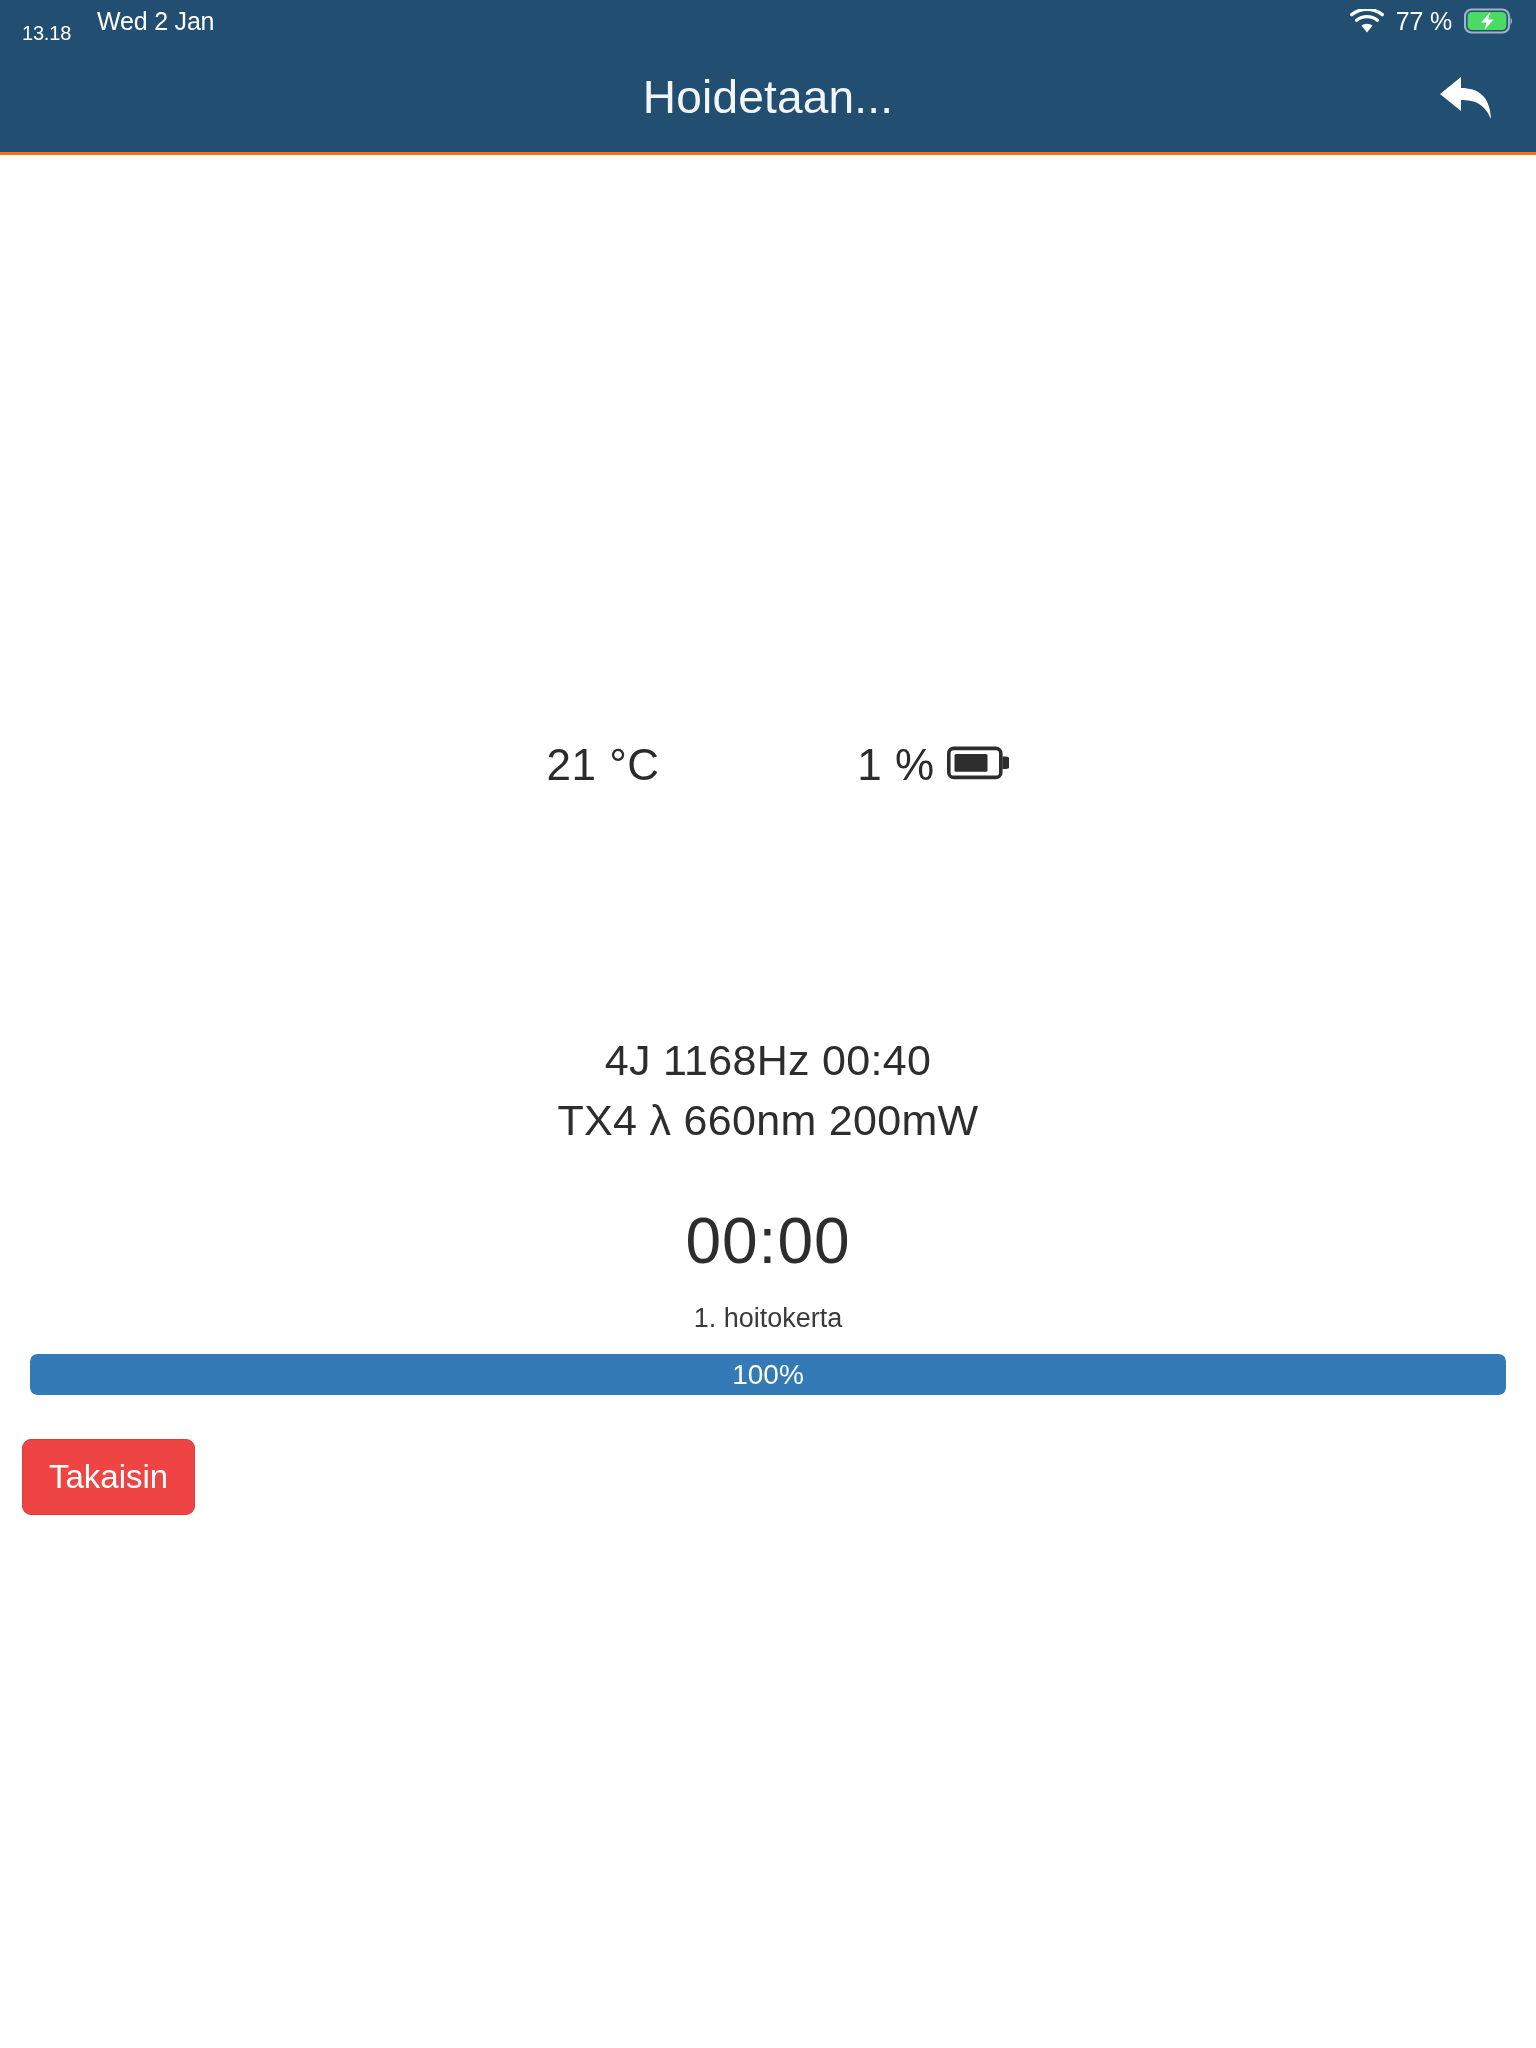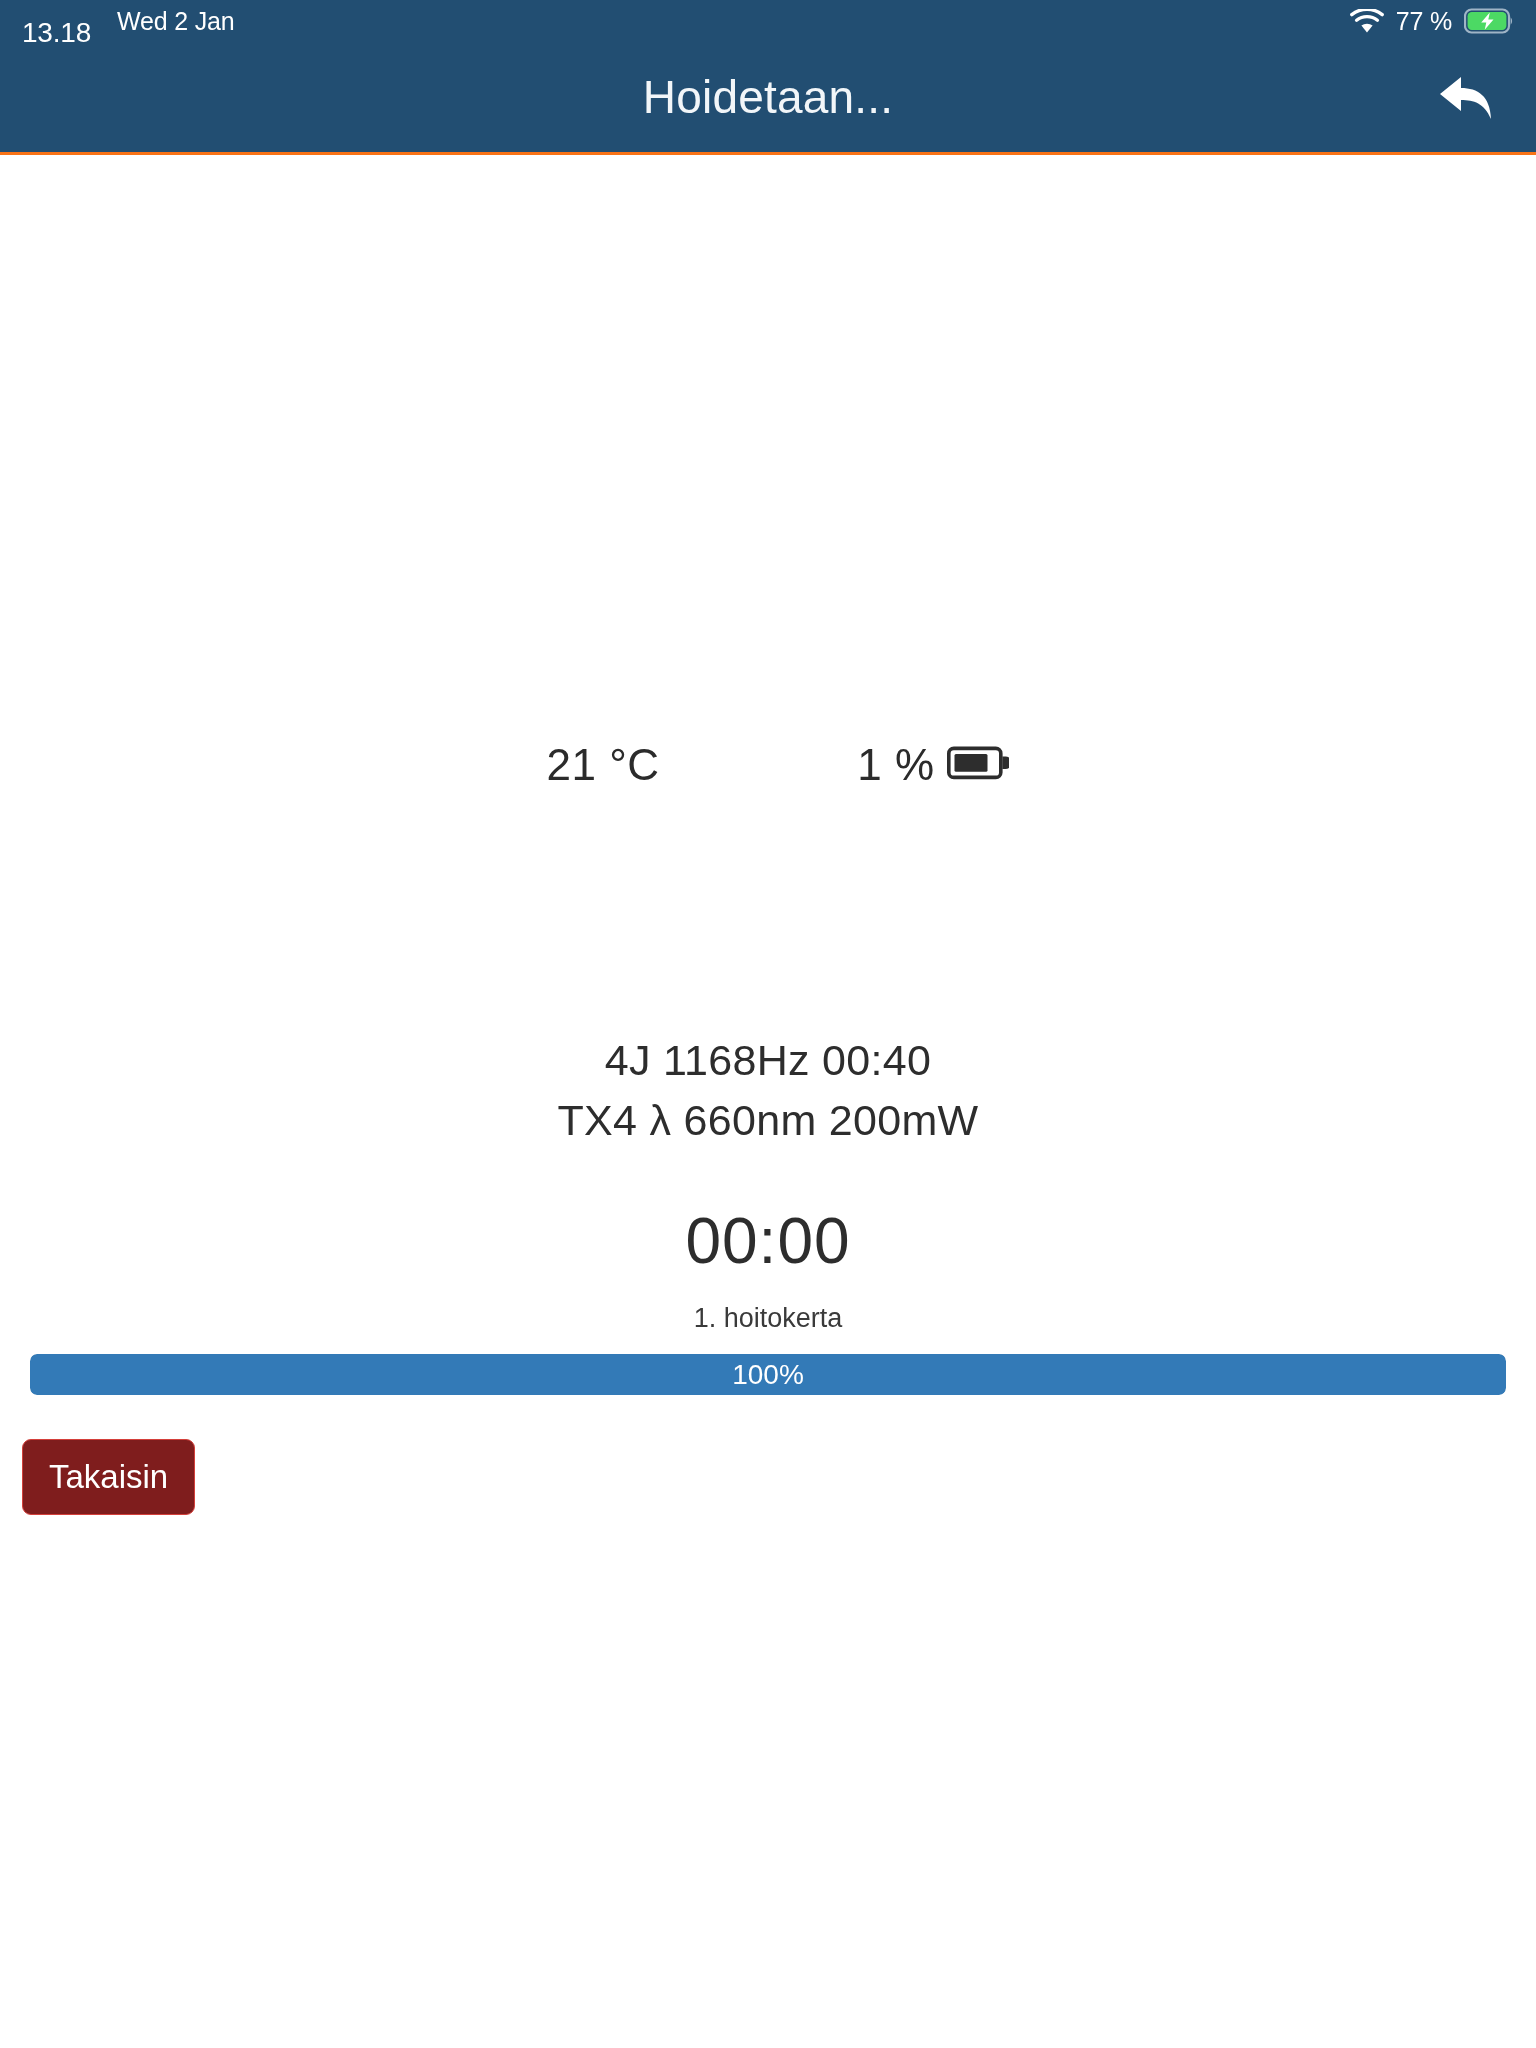--- a/index.html
+++ b/index.html
@@ -28,21 +28,21 @@
     padding: 0 22px;
     box-sizing: border-box;
     color: #ffffff;
   }
   .status-left {
     display: flex;
     align-items: center;
     gap: 26px;
   }
   .status-time {
-    font-size: 28px;
+    font-size: 20px;
     letter-spacing: -0.2px;
     margin-top: 24px;
   }
   .status-date {
     font-size: 25px;
     letter-spacing: -0.2px;
   }
   .status-right {
     display: flex;
     align-items: center;
@@ -274,17 +274,17 @@
   <div id="timer-display">00:00</div>
 
   <div id="session-label">1. hoitokerta</div>
 
   <div id="progress-bar-outer">
     <div id="progress-bar-fill" style="width: 100%; background: rgb(51, 122, 183);">
       <span>100%</span>
     </div>
   </div>
 
-  <div id="back-action-button" style="background: #7f1d1d;">
+  <div id="back-action-button" style="background: #ef4444;">
     <span>Takaisin</span>
   </div>
 
 </div>
 
 </body></html>

